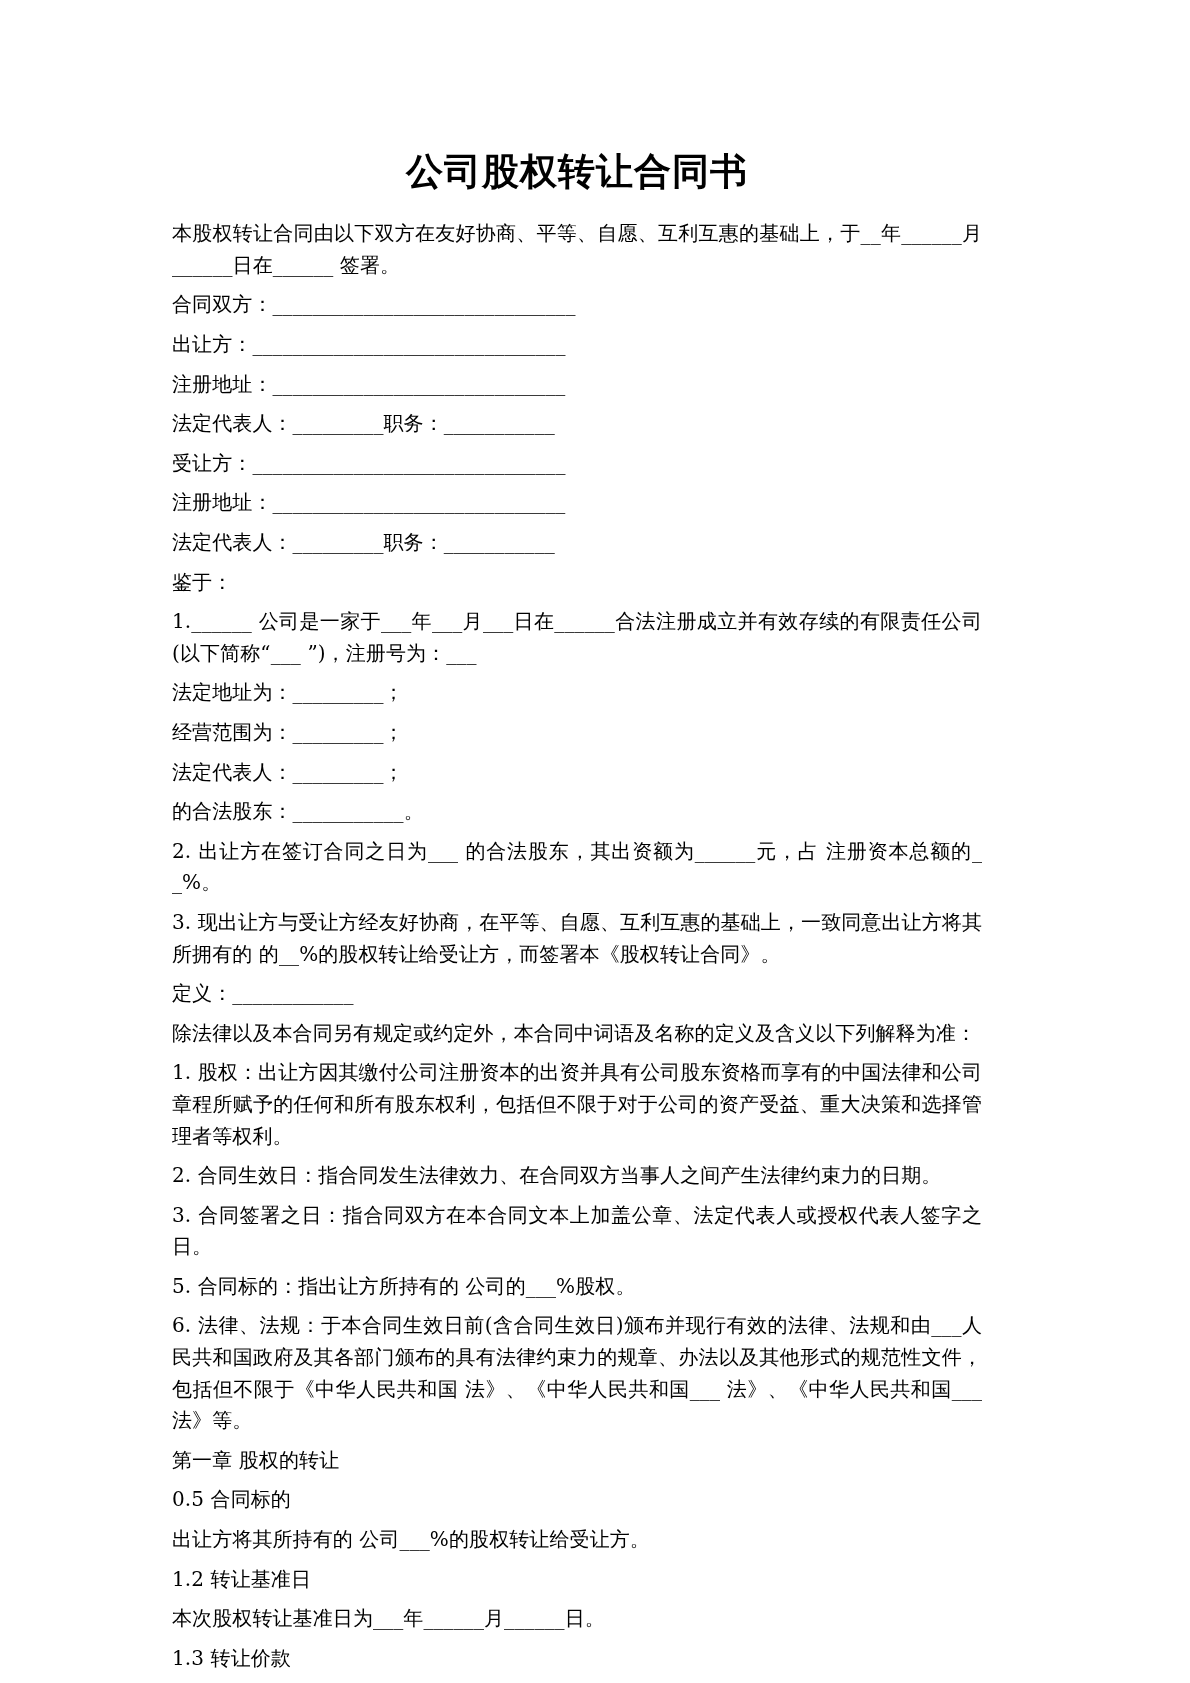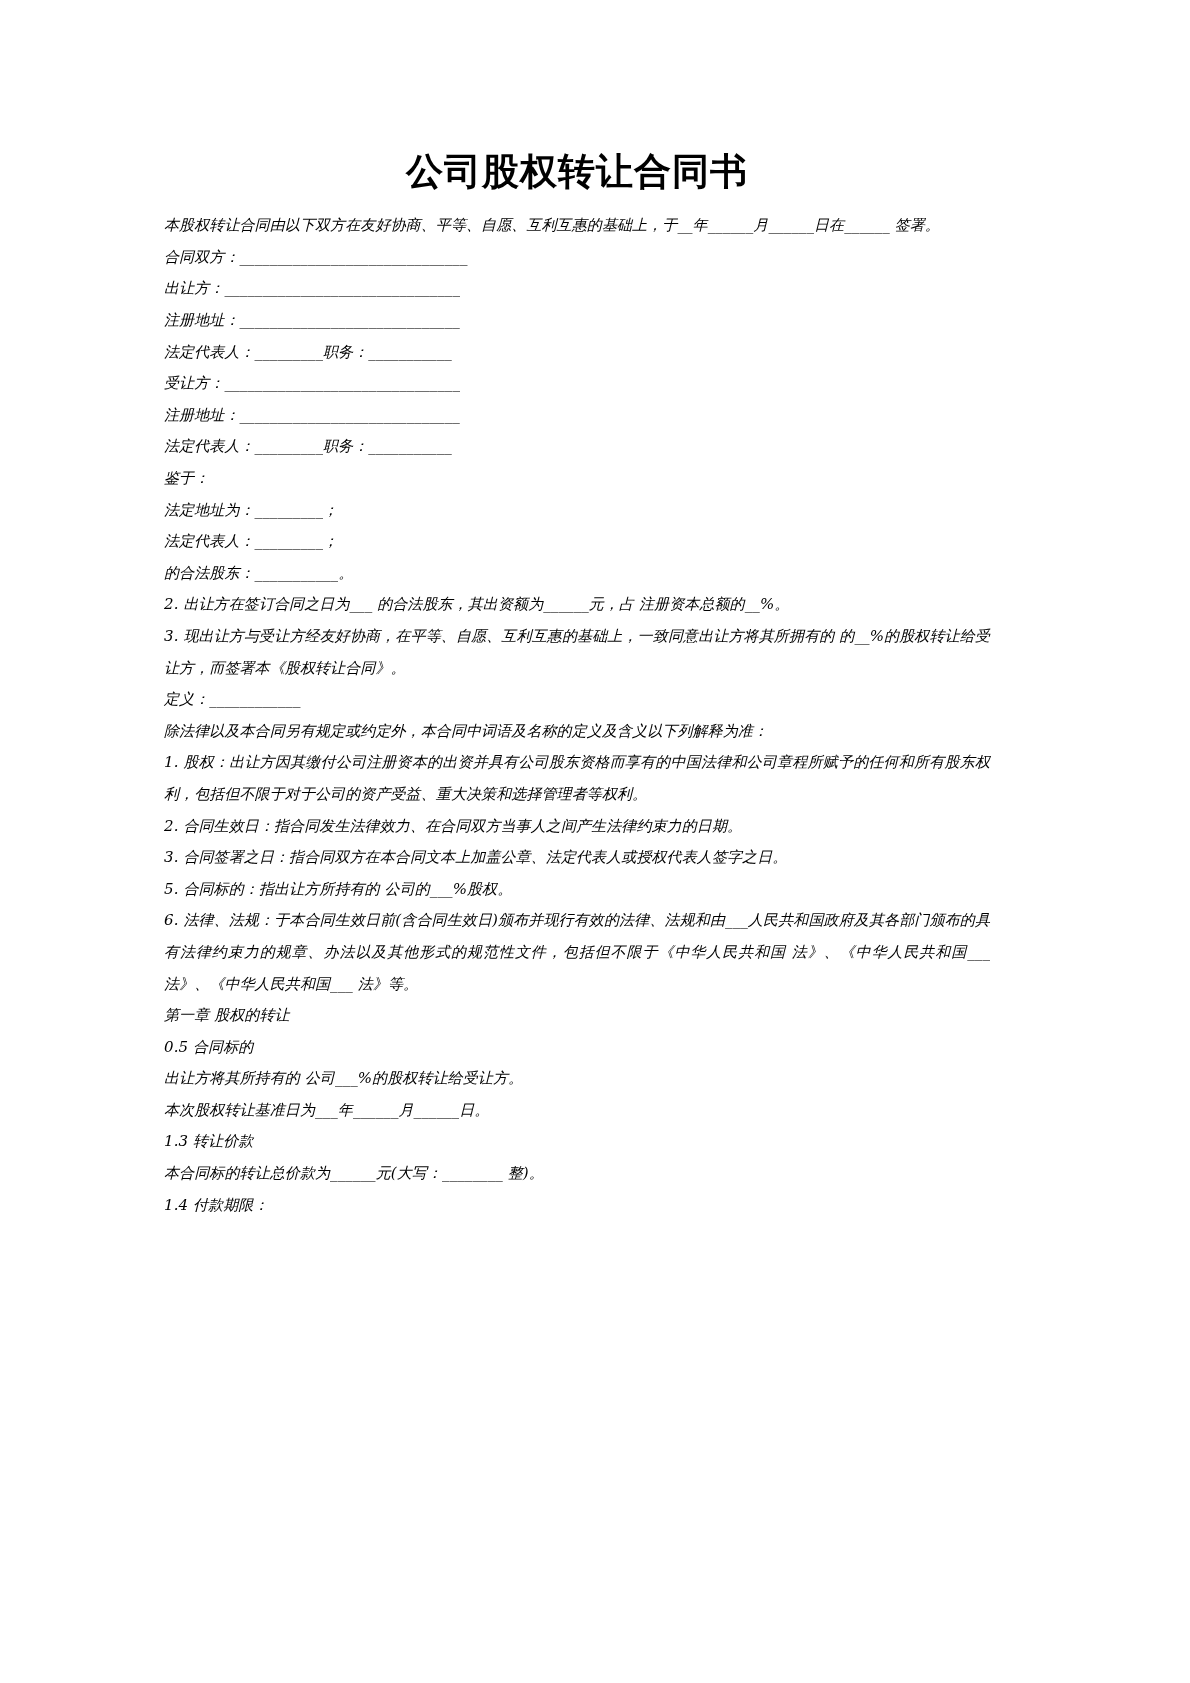--- a/index.html
+++ b/index.html
@@ -38,29 +38,28 @@
     font-size: 37px;
     line-height: 1.25;
     text-align: center;
     letter-spacing: 1px;
     margin: 0;
     padding-top: 148px;
     padding-bottom: 16px;
   }
 
   .para {
-    font-size: 15px;
+    font-size: 20px;
     line-height: 31.6px;
     text-align: justify;
     text-justify: inter-ideograph;
-    margin: 0;
+    margin: 8px;
     padding: 0;
     word-break: break-all;
     letter-spacing: 0.1px;
-    font-style: italic;
   }
 
   
   .blank-line {
     white-space: pre-wrap;
   }
 </style>
 </head>
 <body>
 
@@ -74,40 +73,43 @@
     <p class="para blank-line">合同双方：______________________________</p>
     <p class="para blank-line">出让方：_______________________________</p>
     <p class="para blank-line">注册地址：_____________________________</p>
     <p class="para blank-line">法定代表人：_________职务：___________</p>
     <p class="para blank-line">受让方：_______________________________</p>
     <p class="para blank-line">注册地址：_____________________________</p>
     <p class="para blank-line">法定代表人：_________职务：___________</p>
 
     <p class="para">鉴于：</p>
 
+    <p class="para blank-line">1.______ 公司是一家于___年___月___日在______合法注册成立并有效存续的有限责任公司(以下简称“___ ”)，注册号为：___</p>
     <p class="para blank-line">法定地址为：_________；</p>
+    <p class="para blank-line">经营范围为：_________；</p>
     <p class="para blank-line">法定代表人：_________；</p>
     <p class="para blank-line">的合法股东：___________。</p>
     <p class="para blank-line">2. 出让方在签订合同之日为___ 的合法股东，其出资额为______元，占 注册资本总额的__%。</p>
     <p class="para blank-line">3. 现出让方与受让方经友好协商，在平等、自愿、互利互惠的基础上，一致同意出让方将其所拥有的 的__%的股权转让给受让方，而签署本《股权转让合同》。</p>
 
     <p class="para blank-line">定义：____________</p>
     <p class="para">除法律以及本合同另有规定或约定外，本合同中词语及名称的定义及含义以下列解释为准：</p>
 
     <p class="para">1. 股权：出让方因其缴付公司注册资本的出资并具有公司股东资格而享有的中国法律和公司章程所赋予的任何和所有股东权利，包括但不限于对于公司的资产受益、重大决策和选择管理者等权利。</p>
     <p class="para">2. 合同生效日：指合同发生法律效力、在合同双方当事人之间产生法律约束力的日期。</p>
     <p class="para">3. 合同签署之日：指合同双方在本合同文本上加盖公章、法定代表人或授权代表人签字之日。</p>
     <p class="para blank-line">5. 合同标的：指出让方所持有的 公司的___%股权。</p>
     <p class="para blank-line">6. 法律、法规：于本合同生效日前(含合同生效日)颁布并现行有效的法律、法规和由___人民共和国政府及其各部门颁布的具有法律约束力的规章、办法以及其他形式的规范性文件，包括但不限于《中华人民共和国 法》、《中华人民共和国___ 法》、《中华人民共和国___ 法》等。</p>
 
     <p class="para">第一章 股权的转让</p>
 
     <p class="para">0.5 合同标的</p>
     <p class="para blank-line">出让方将其所持有的 公司___%的股权转让给受让方。</p>
 
+    <p class="para">1.2 转让基准日</p>
     <p class="para blank-line">本次股权转让基准日为___年______月______日。</p>
 
     <p class="para">1.3 转让价款</p>
     <p class="para blank-line">本合同标的转让总价款为______元(大写：________ 整)。</p>
 
     <p class="para">1.4 付款期限：</p>
 
   </div>
 </div>
 

